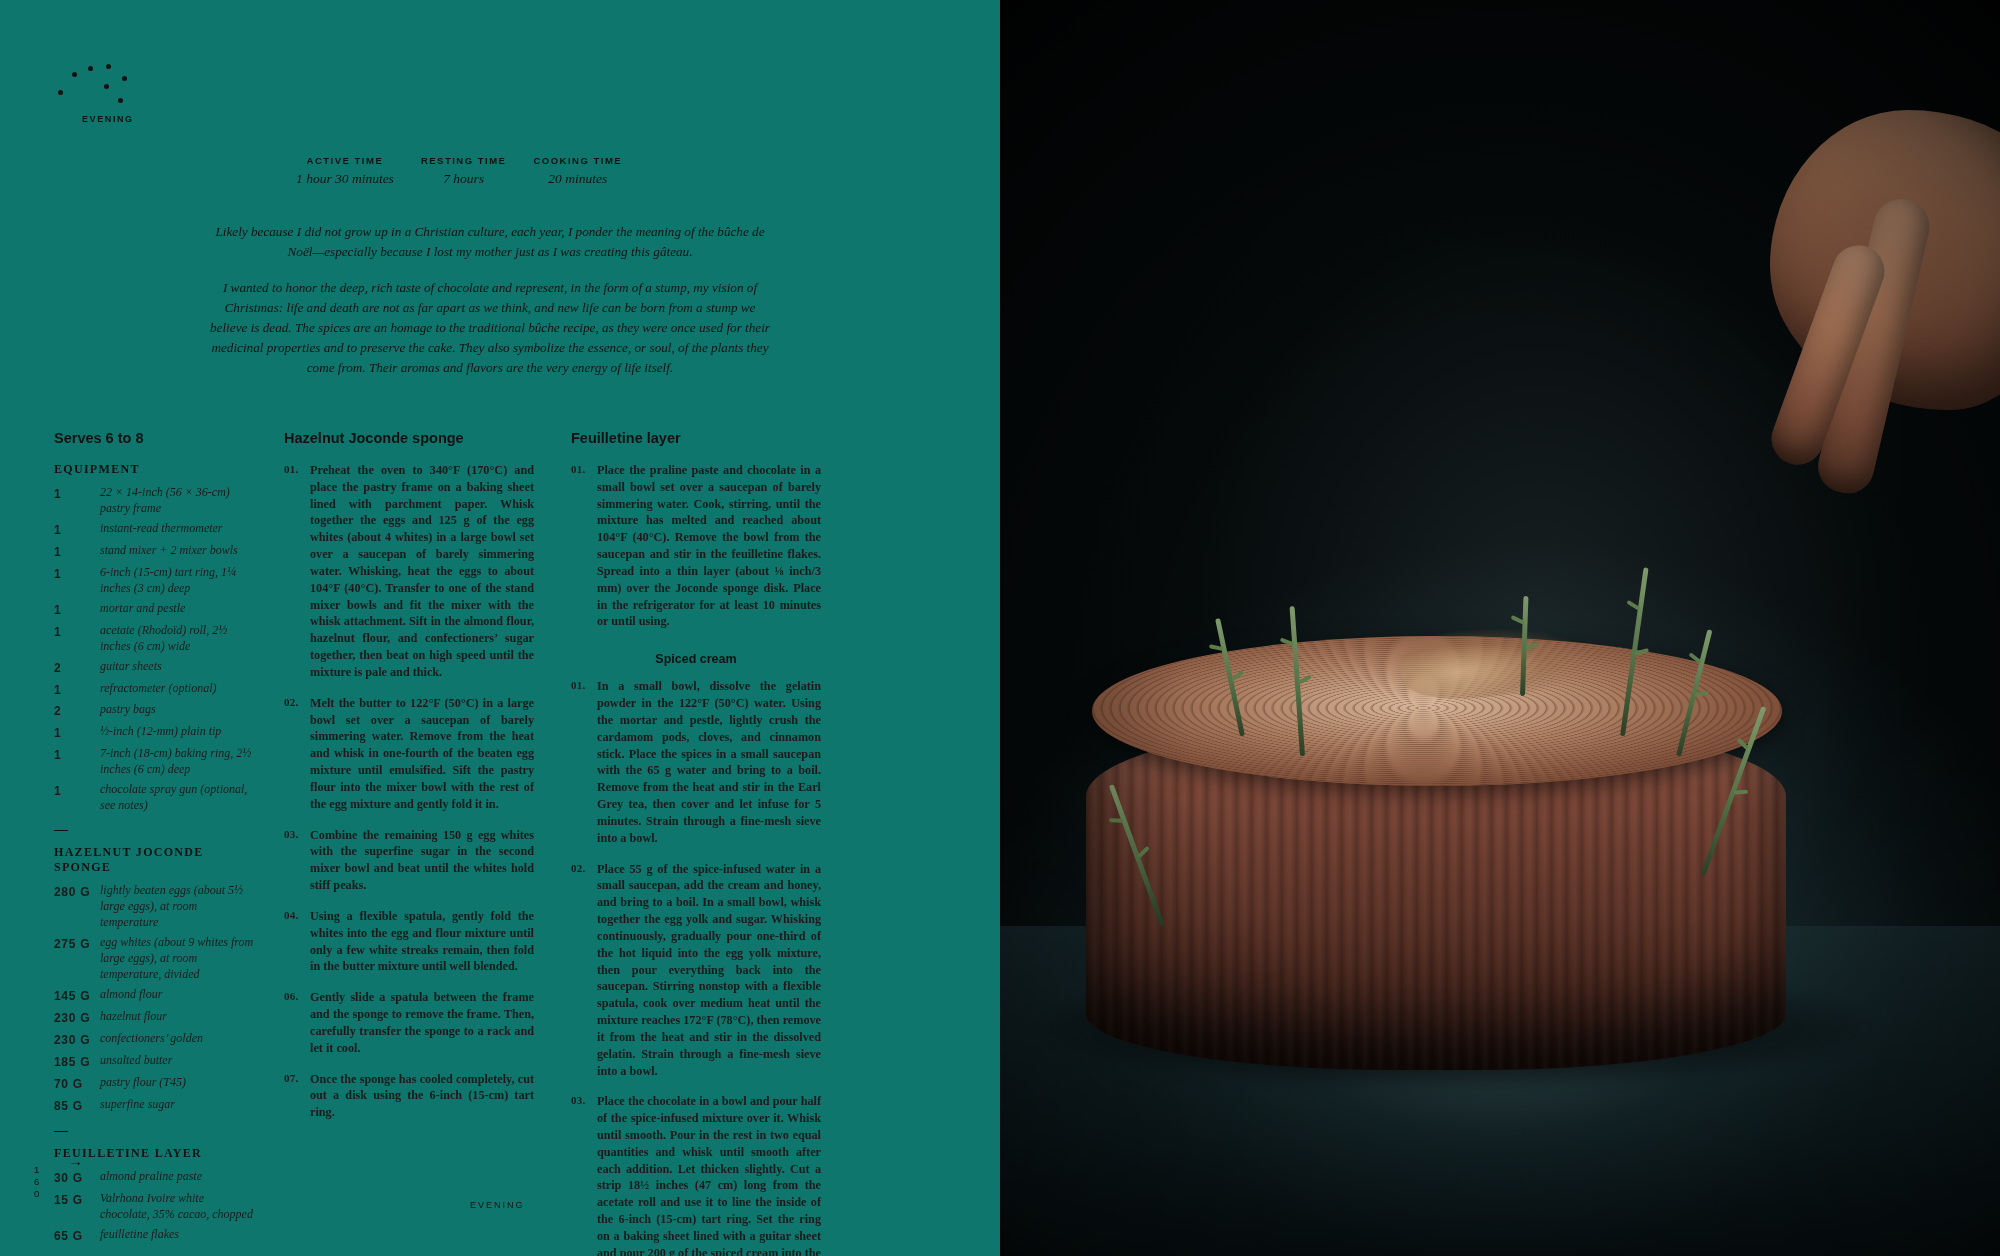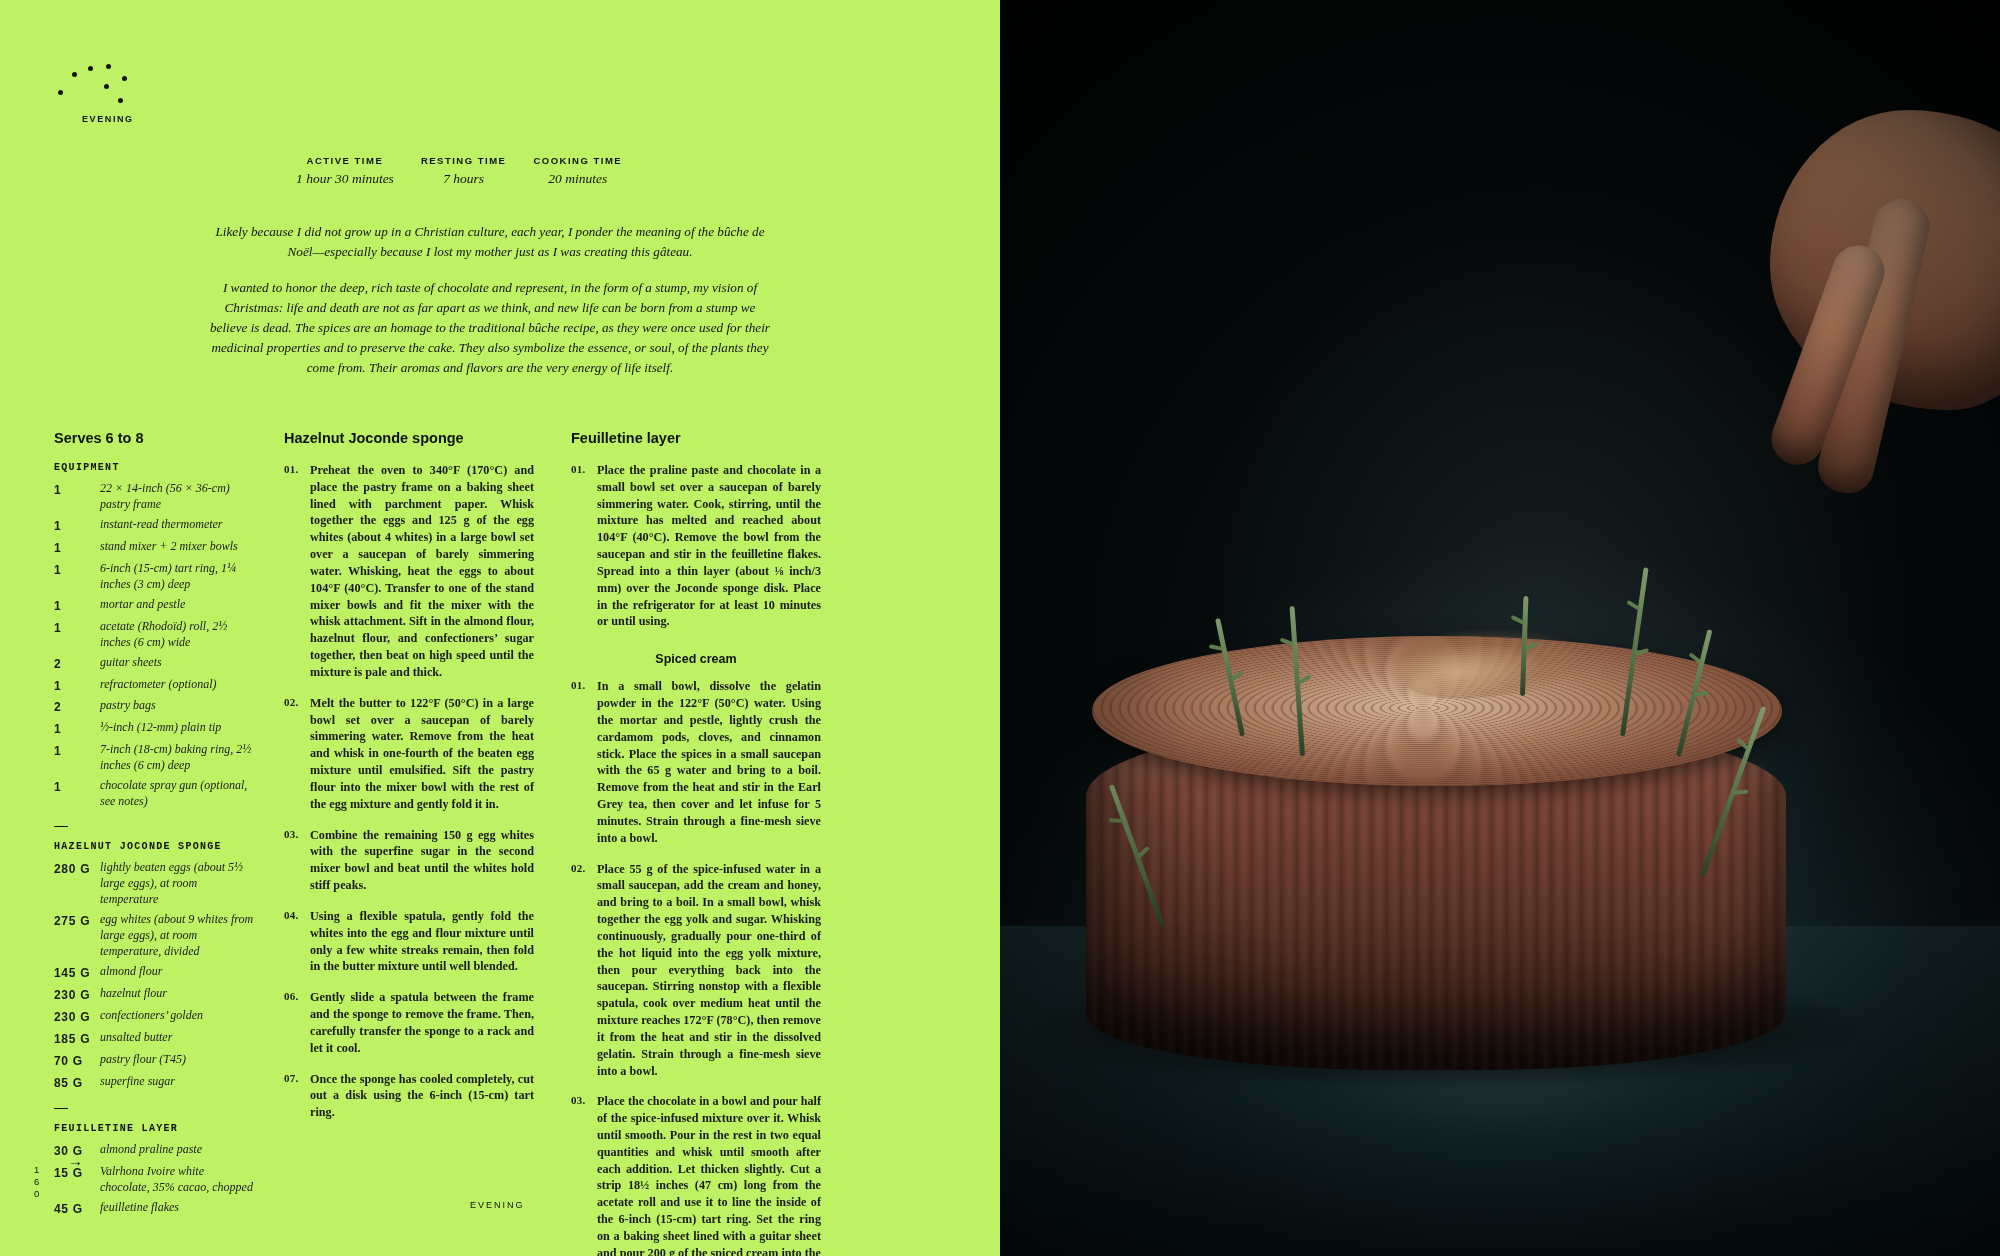--- a/index.html
+++ b/index.html
@@ -17,21 +17,21 @@
   .page {
     position: relative;
     width: 2000px;
     height: 1256px;
     display: flex;
   }
   .left-page {
     position: relative;
     width: 1000px;
     height: 1256px;
-    background: #bef264;
+    background: #0f766e;
     box-sizing: border-box;
   }
   .right-page {
     position: relative;
     width: 1000px;
     height: 1256px;
     background: #000000;
     overflow: hidden;
   }
 
@@ -146,22 +146,22 @@
   }
   .sub-heading {
     font-family: "Liberation Sans", sans-serif;
     font-size: 12.5px;
     font-weight: 700;
     color: #111;
     margin: 22px 0 12px 0;
     text-align: center;
   }
   .section-label {
-    font-family: Liberation Mono, monospace;
-    font-size: 10px;
+    font-family: Liberation Serif, serif;
+    font-size: 12px;
     letter-spacing: 1.3px;
     font-weight: 600;
     color: #111;
     margin: 0 0 8px 0;
     text-transform: uppercase;
   }
   .ing-table {
     width: 100%;
     border-collapse: collapse;
   }
@@ -524,21 +524,21 @@
           <tbody>
               <tr>
                 <td class="ing-qty">30 G</td>
                 <td class="ing-name">almond praline paste</td>
               </tr>
           <tr>
                 <td class="ing-qty">15 G</td>
                 <td class="ing-name">Valrhona Ivoire white chocolate, 35% cacao, chopped</td>
               </tr>
           <tr>
-                <td class="ing-qty">45 G</td>
+                <td class="ing-qty">65 G</td>
                 <td class="ing-name">feuilletine flakes</td>
               </tr>
         </tbody>
           </table>
       </div>
 
       <div class="col col-2">
         <div class="col-heading">Hazelnut Joconde sponge</div>
         <div class="step">
             <div class="step-num">01.</div>

